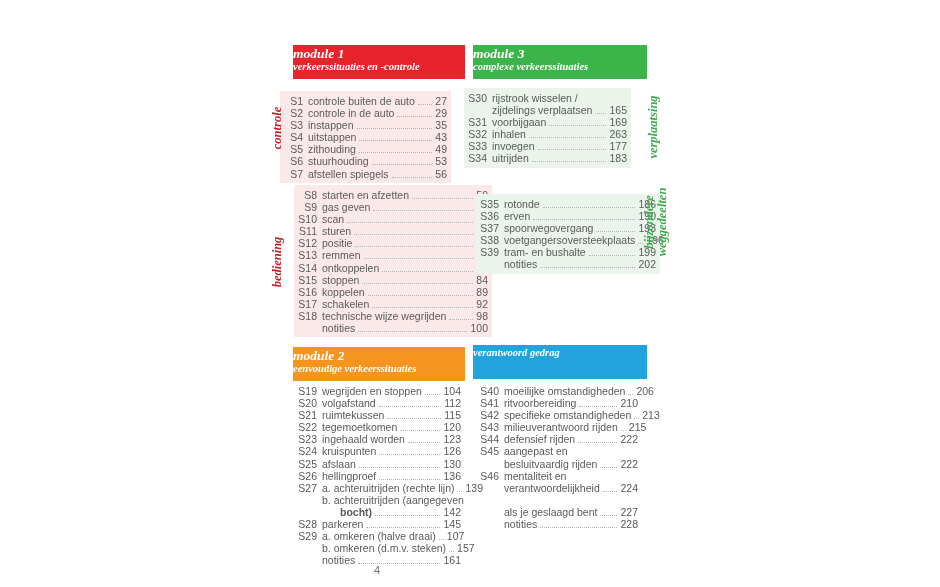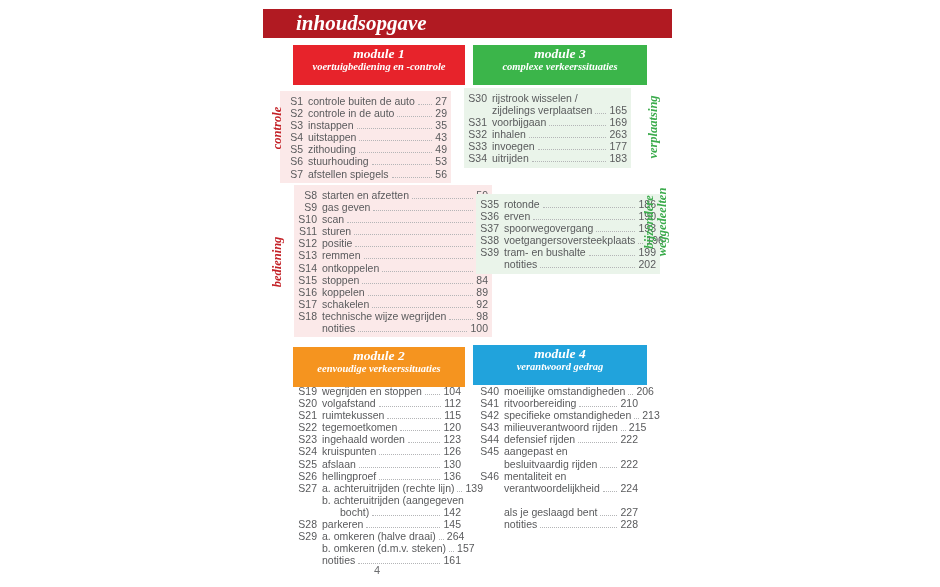--- a/index.html
+++ b/index.html
@@ -9,21 +9,21 @@
   }
   
   .banner{
     position:absolute; left:263px; top:9px; width:409px; height:29px;
     background:var(--c-banner,#b11a22); box-sizing:border-box;
     color:#fff; font-family:"Liberation Serif",serif; font-style:italic; font-weight:bold;
     font-size:21px; line-height:28px; padding-left:33px;
   }
   
   .mod-header{
-    position:absolute; height:40px; box-sizing:border-box; text-align:center; color:#fff;
+    position:absolute; height:34px; box-sizing:border-box; text-align:left; color:#fff;
     font-family:"Liberation Serif",serif; font-style:italic; font-weight:bold;
     padding-top:2px;
   }
   .mod-header .l1{font-size:13.5px; line-height:14px;}
   .mod-header .l2{font-size:10.5px; line-height:12px;}
   .hdr-m1{left:293px; top:45px; width:172px; background:var(--c-m1,#e7232b);}
   .hdr-m3{left:473px; top:45px; width:174px; background:var(--c-m3,#3bb54a);font-family:Liberation Serif, serif;}
   .hdr-m2{left:293px; top:347px; width:172px; background:var(--c-m2,#f5941f);font-style:italic;}
   .hdr-m4{left:473px; top:345px; width:174px; background:var(--c-m4,#21a3dc);}
   
@@ -38,21 +38,21 @@
   .p-m4 {left:476px; top:381px; width:166px;}
   
   .row{
     display:flex; align-items:baseline;
     font-size:10.5px; line-height:12.1px; color:var(--c-text,#595a5c);
     white-space:nowrap;
   }
   .row.blank{height:12.1px;}
   .num{flex:none; width:21px; text-align:right; margin-right:5px;}
   .title{flex:none;}
-  .title.indent{padding-left:18px;}
+  .title.indent{padding-left:18px;font-weight:bold;}
   .leader{
     flex:1; min-width:5px; border-bottom:1px dotted var(--c-leader,#b4b5b7);
     margin:0 3px 2px 3px;
   }
   .pg{flex:none;}
   
   .vlabel{
     position:absolute; transform:translate(-50%,-50%) rotate(-90deg);
     font-family:"Liberation Serif",serif; font-style:italic; font-weight:bold;
     font-size:12.5px; line-height:13px; white-space:nowrap; text-align:center;
@@ -67,38 +67,34 @@
   .page-num{
     position:absolute; left:360px; top:564px; width:34px; text-align:center;
     font-size:11px; color:#6d6e70;
   }
 </style>
 </head>
 <body>
 
 <div class="page">
 
-  <div class="banner">
-    <span>inhoudsopgave</span>
-  </div>
 
   <div class="mod-header hdr-m1">
     <div class="l1">module 1</div>
-    <div class="l2">voertuigbediening en -controle</div>
+    <div class="l2">verkeerssituaties en -controle</div>
   </div>
   <div class="mod-header hdr-m3">
     <div class="l1">module 3</div>
     <div class="l2">complexe verkeerssituaties</div>
   </div>
   <div class="mod-header hdr-m2">
     <div class="l1">module 2</div>
     <div class="l2">eenvoudige verkeerssituaties</div>
   </div>
   <div class="mod-header hdr-m4">
-    <div class="l1">module 4</div>
     <div class="l2">verantwoord gedrag</div>
   </div>
 
   <div class="panel pink p-m1a">
       <div class="row">
         <span class="num">S1</span>
         <span class="title">controle buiten de auto</span>
         <span class="leader"></span>
         <span class="pg">27</span>
       </div>
@@ -355,21 +351,21 @@
       <div class="row">
         <span class="num">S28</span>
         <span class="title">parkeren</span>
         <span class="leader"></span>
         <span class="pg">145</span>
       </div>
       <div class="row">
         <span class="num">S29</span>
         <span class="title">a. omkeren (halve draai)</span>
         <span class="leader"></span>
-        <span class="pg">264</span>
+        <span class="pg">107</span>
       </div>
       <div class="row">
         <span class="num"></span>
         <span class="title">b. omkeren (d.m.v. steken)</span>
         <span class="leader"></span>
         <span class="pg">157</span>
       </div>
       <div class="row">
         <span class="num"></span>
         <span class="title">notities</span>

